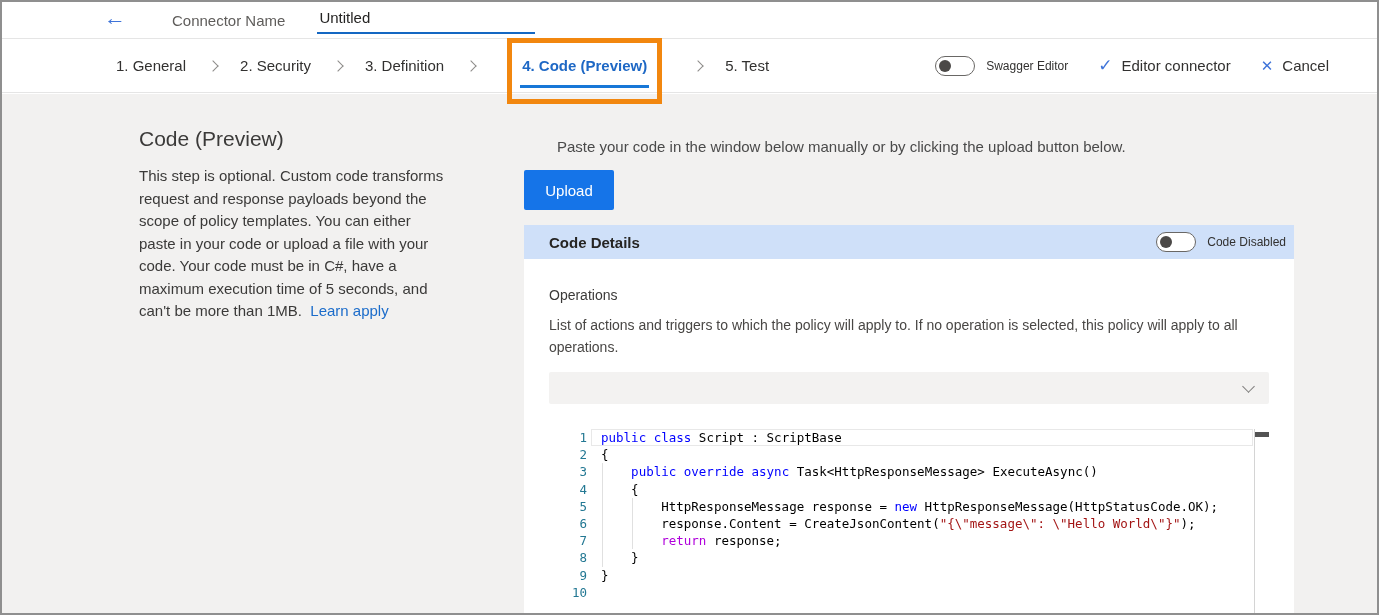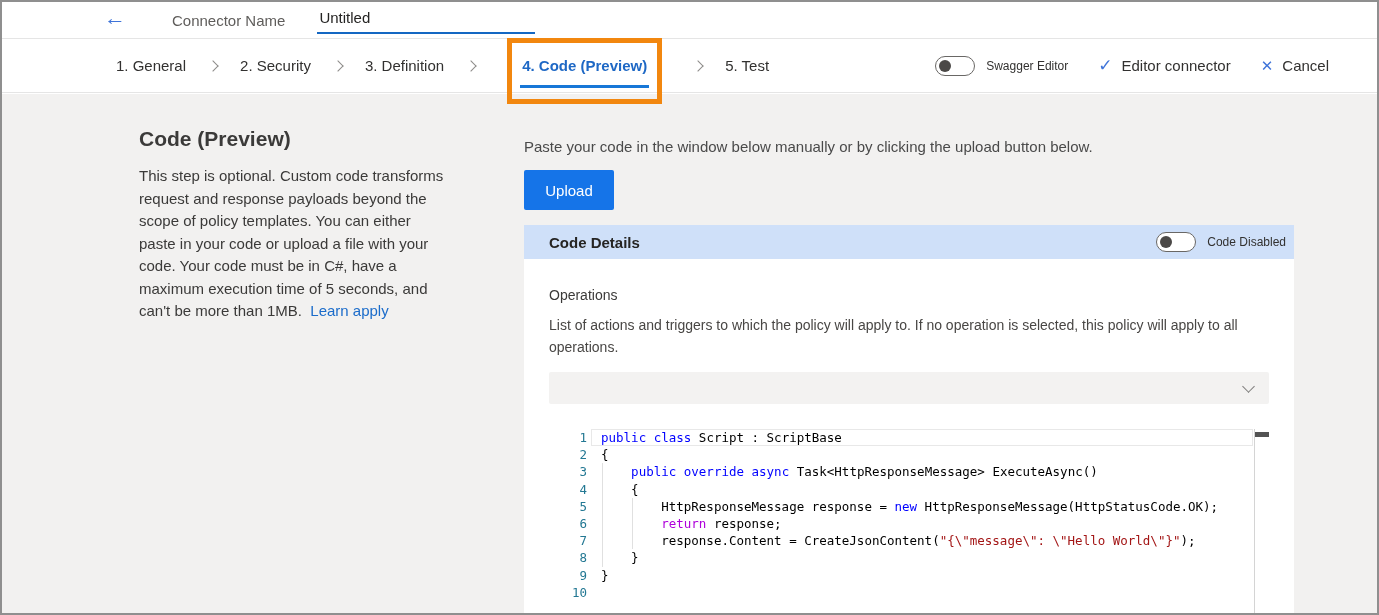--- a/index.html
+++ b/index.html
@@ -64,26 +64,26 @@
   .check-icon { color: var(--icon_blue); font-size: 17px; line-height:1; }
   .x-icon { color: var(--icon_blue); font-size: 15px; line-height:1; }
   .bar-action-label { font-size: 15px; color:#323130; }
 
   
   .content {
     position:absolute; left:0; right:0; top:92px; bottom:0;
     background: var(--page_bg);
   }
   .sidebar { position:absolute; left:137px; top:33px; width: 310px; }
-  .sidebar h1 { font-size: 21px; font-weight: 700; color:#3b3a39; }
+  .sidebar h1 { font-size: 21px; font-weight: 400; color:#3b3a39; }
   .sidebar p { margin-top: 14px; font-size: 15px; line-height: 22.5px; color:#3b3a39; }
   .learn-more { color: var(--link); text-decoration: none; cursor:pointer; }
 
   .main { position:absolute; left:522px; top:0; bottom:0; width: 770px; }
-  .intro { margin-top: 44px; font-size: 15px; color:#4a4a4a; }
+  .intro { margin-top: 44px; font-size: 15px; color:#4a4a4a;margin-left:33px; }
   .upload-btn {
     margin-top: 15px; width: 90px; height: 40px; border:none; border-radius: 2px;
     background: var(--primary_button); color:#fff; font-size: 15px;
     font-family:"Liberation Sans",sans-serif; cursor:pointer; display:block;
   }
 
   .panel { margin-top: 15px; width: 770px; }
   .panel-header {
     height: 34px; background: var(--panel_header_bg);
     display:flex; align-items:center; padding: 0 8px 0 25px;
@@ -221,22 +221,22 @@
                 <div>8</div>
                 <div>9</div>
                 <div>10</div>
               </div>
             <div class="code-area" id="code-area">
                 <div class="code-line"><span class="tk-kw">public</span><span class="tk-pl"> </span><span class="tk-kw">class</span><span class="tk-pl"> Script : ScriptBase</span></div>
                 <div class="code-line"><span class="tk-pl">{</span></div>
                 <div class="code-line"><span class="tk-pl">    </span><span class="tk-kw">public</span><span class="tk-pl"> </span><span class="tk-kw">override</span><span class="tk-pl"> </span><span class="tk-kw">async</span><span class="tk-pl"> Task&lt;HttpResponseMessage&gt; ExecuteAsync()</span></div>
                 <div class="code-line"><span class="tk-pl">    {</span></div>
                 <div class="code-line"><span class="tk-pl">        HttpResponseMessage response = </span><span class="tk-kw">new</span><span class="tk-pl"> HttpResponseMessage(HttpStatusCode.OK);</span></div>
+                <div class="code-line"><span class="tk-pl">        response.Content = CreateJsonContent(</span><span class="tk-str">"{\"message\": \"Hello World\"}"</span><span class="tk-pl">);</span></div>
                 <div class="code-line"><span class="tk-pl">        </span><span class="tk-ctrl">return</span><span class="tk-pl"> response;</span></div>
-                <div class="code-line"><span class="tk-pl">        response.Content = CreateJsonContent(</span><span class="tk-str">"{\"message\": \"Hello World\"}"</span><span class="tk-pl">);</span></div>
                 <div class="code-line"><span class="tk-pl">    }</span></div>
                 <div class="code-line"><span class="tk-pl">}</span></div>
                 <div class="code-line"></div>
               </div>
             <div class="sb-lane">
               <div class="sb-thumb"></div>
             </div>
           </div>
         </div>
       </div>

